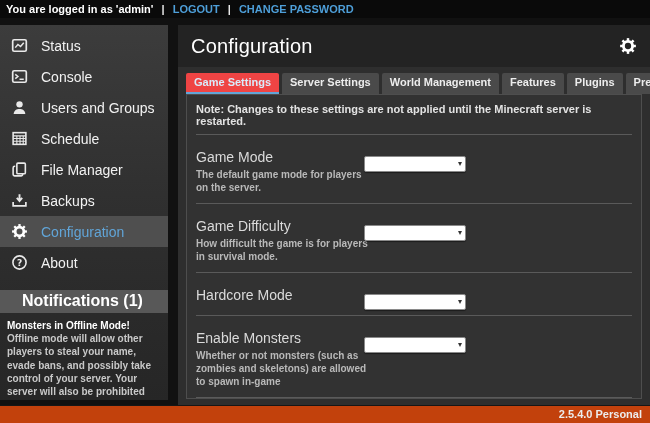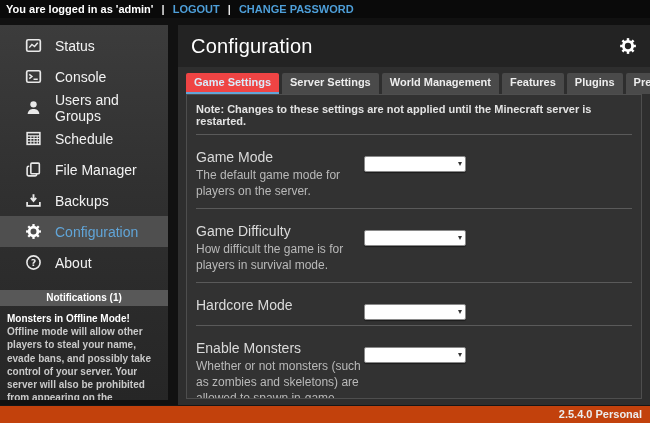--- a/index.html
+++ b/index.html
@@ -30,38 +30,37 @@
 
   
   .sidebar {
     position: absolute; left: 0; top: 25px; width: 168px; bottom: 23px;
     background: linear-gradient(180deg, #3c3c3c 0%, #303030 45%, #262626 100%);
     overflow: hidden;
   }
   .menu { padding-top: 5px; }
   .side-item {
     height: 31px; display: flex; align-items: center;
-    padding-left: 25px; cursor: pointer;
+    padding-left: 11px; cursor: pointer;
     color: #f2f2f2; font-size: 14px;
   }
   .side-item .icon {
     width: 17px; height: 17px; margin-right: 13px;
     display: inline-flex; align-items: center; justify-content: center;
     color: #e9e9e9; flex: none;
   }
   .side-item .icon svg { width: 100%; height: 100%; display: block; }
   .side-item.active { background: #4f4f4f; color: var(--accent, #6fb2e2); }
   .side-item.active .icon { color: #ffffff; }
 
   .notif-header {
     margin-top: 12px;
     background: #585858; color: #ffffff;
-    font-size: 10px; font-weight: bold;
+    font-size: 16px; font-weight: bold;
     padding: 2px 22px 3px;
-    text-align: center;
   }
   .notif-body {
     padding: 6px 7px;
     font-size: 10px; font-weight: bold;
     color: #c9c9c9; line-height: 1.32;
   }
   .notif-title { color: #ffffff; }
 
   
   .main {
@@ -116,21 +115,21 @@
   .setting {
     border-top: 1px solid #5a5a5a;
     padding: 13px 0 9px;
     position: relative;
   }
   .setting-title {
     font-size: 14px; font-weight: normal; color: #dadada;
     margin: 1px 0 3px;
   }
   .setting-desc {
-    font-size: 12px; font-weight: normal; color: #b9b9b9;
+    font-size: 10px; font-weight: bold; color: #b9b9b9;
     line-height: 1.3; width: 176px;
   }
   .select {
     position: absolute; left: 168px; top: 21px;
     width: 102px; height: 16px;
     background: #ffffff;
     border: 1px solid #8a8a8a;
     border-radius: 2px;
     box-shadow: 0 1px 1px rgba(0,0,0,0.45);
     cursor: pointer;

